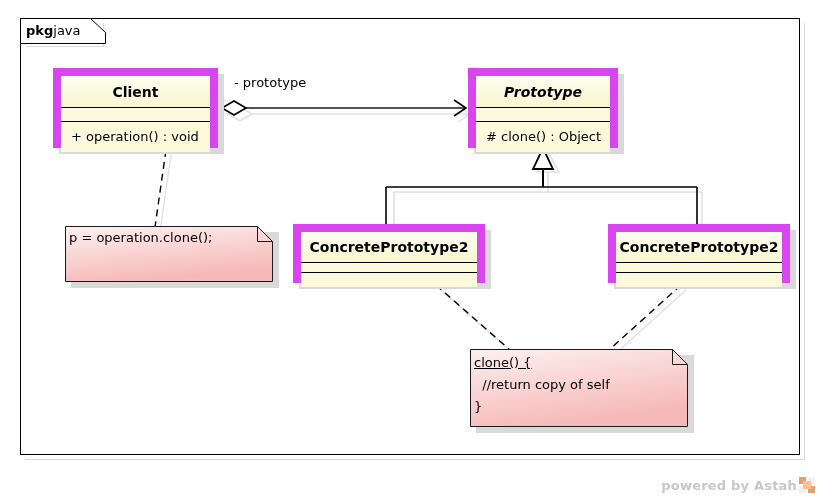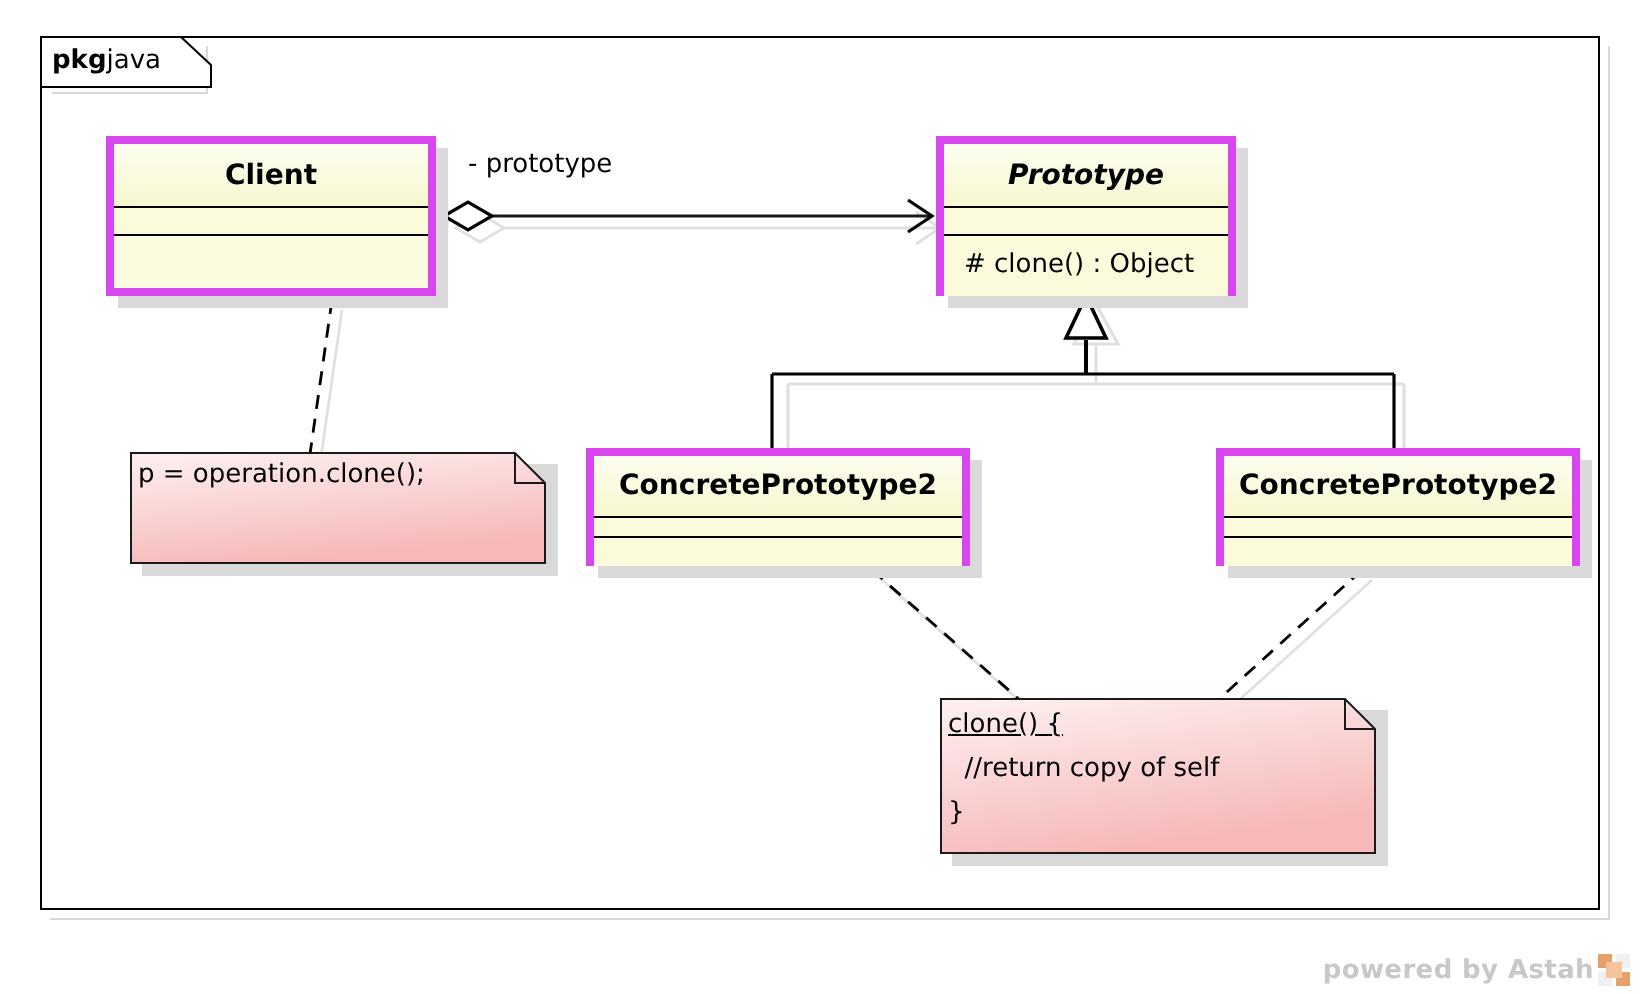--- a/index.html
+++ b/index.html
@@ -64,21 +64,21 @@
     white-space: nowrap;
     line-height: 22px;
   }
   .pkg-tab-label b { font-weight: bold; }
   .pkg-tab-label span { font-weight: normal; }
 
   
   .cls {
     position: absolute;
     box-sizing: border-box;
-    border: 4px solid #d946ef;
+    border: 8px solid #d946ef;
     background: #fbfbe0;
   }
   .cls-shadow {
     position: absolute;
     background: #d9d9d9;
   }
   .cls-name {
     box-sizing: border-box;
     text-align: center;
     font-size: 14px;
@@ -218,20 +218,21 @@
     </g>
     <line x1="166" y1="150" x2="155" y2="227" stroke="#000000" stroke-width="1.4" stroke-dasharray="7,5"></line>
     <line x1="436" y1="285" x2="510" y2="350" stroke="#000000" stroke-width="1.4" stroke-dasharray="7,5"></line>
     <line x1="681" y1="285" x2="609" y2="350" stroke="#000000" stroke-width="1.4" stroke-dasharray="7,5"></line>
   </svg>
 
   <div class="cls-shadow" style="left:59px; top:74px; width:165px; height:80px;"></div>
   <div class="cls" style="left:53px; top:68px; width:165px; height:80px;">
     <div class="cls-name" style="height:32px; line-height:32px;">Client</div>
     <div class="cls-attrs" style="height:14px;"></div>
+    <div class="cls-ops" style="height:30px; line-height:30px;">+ operation() : void</div>
   </div>
 
   <div class="cls-shadow" style="left:474px; top:74px; width:150px; height:80px;"></div>
   <div class="cls" style="left:468px; top:68px; width:150px; height:80px;">
     <div class="cls-name abstract" style="height:32px; line-height:32px;">Prototype</div>
     <div class="cls-attrs" style="height:14px;"></div>
     <div class="cls-ops" style="height:30px; line-height:30px;"># clone() : Object</div>
   </div>
 
   <div class="cls-shadow" style="left:299px; top:230px; width:192px; height:59px;"></div>

